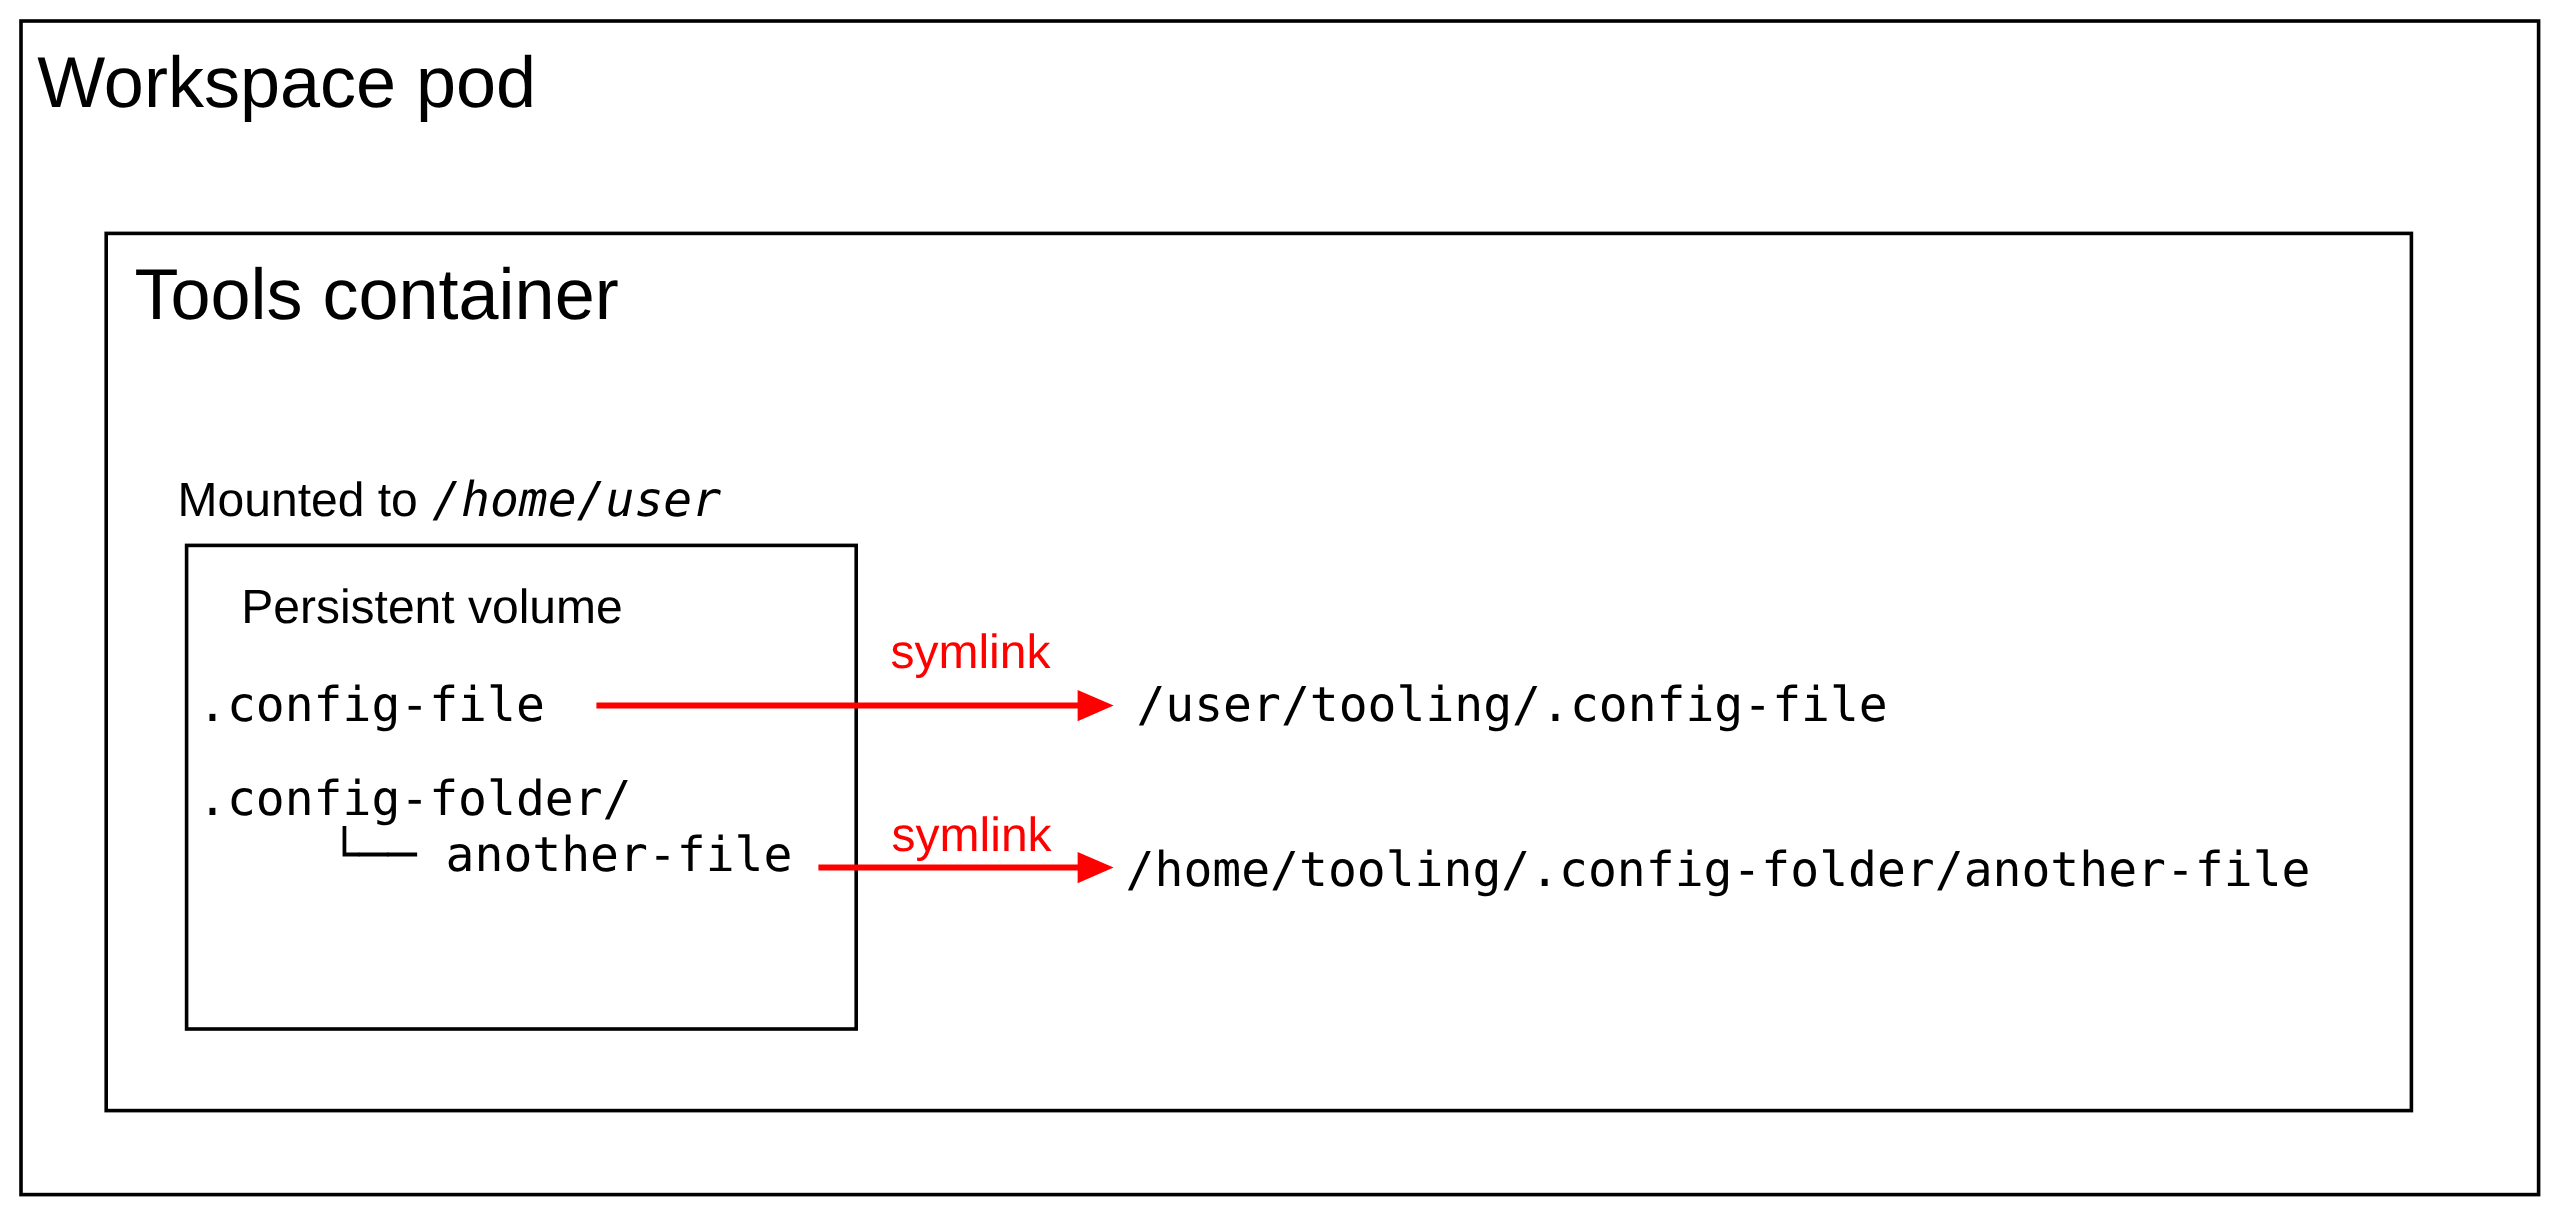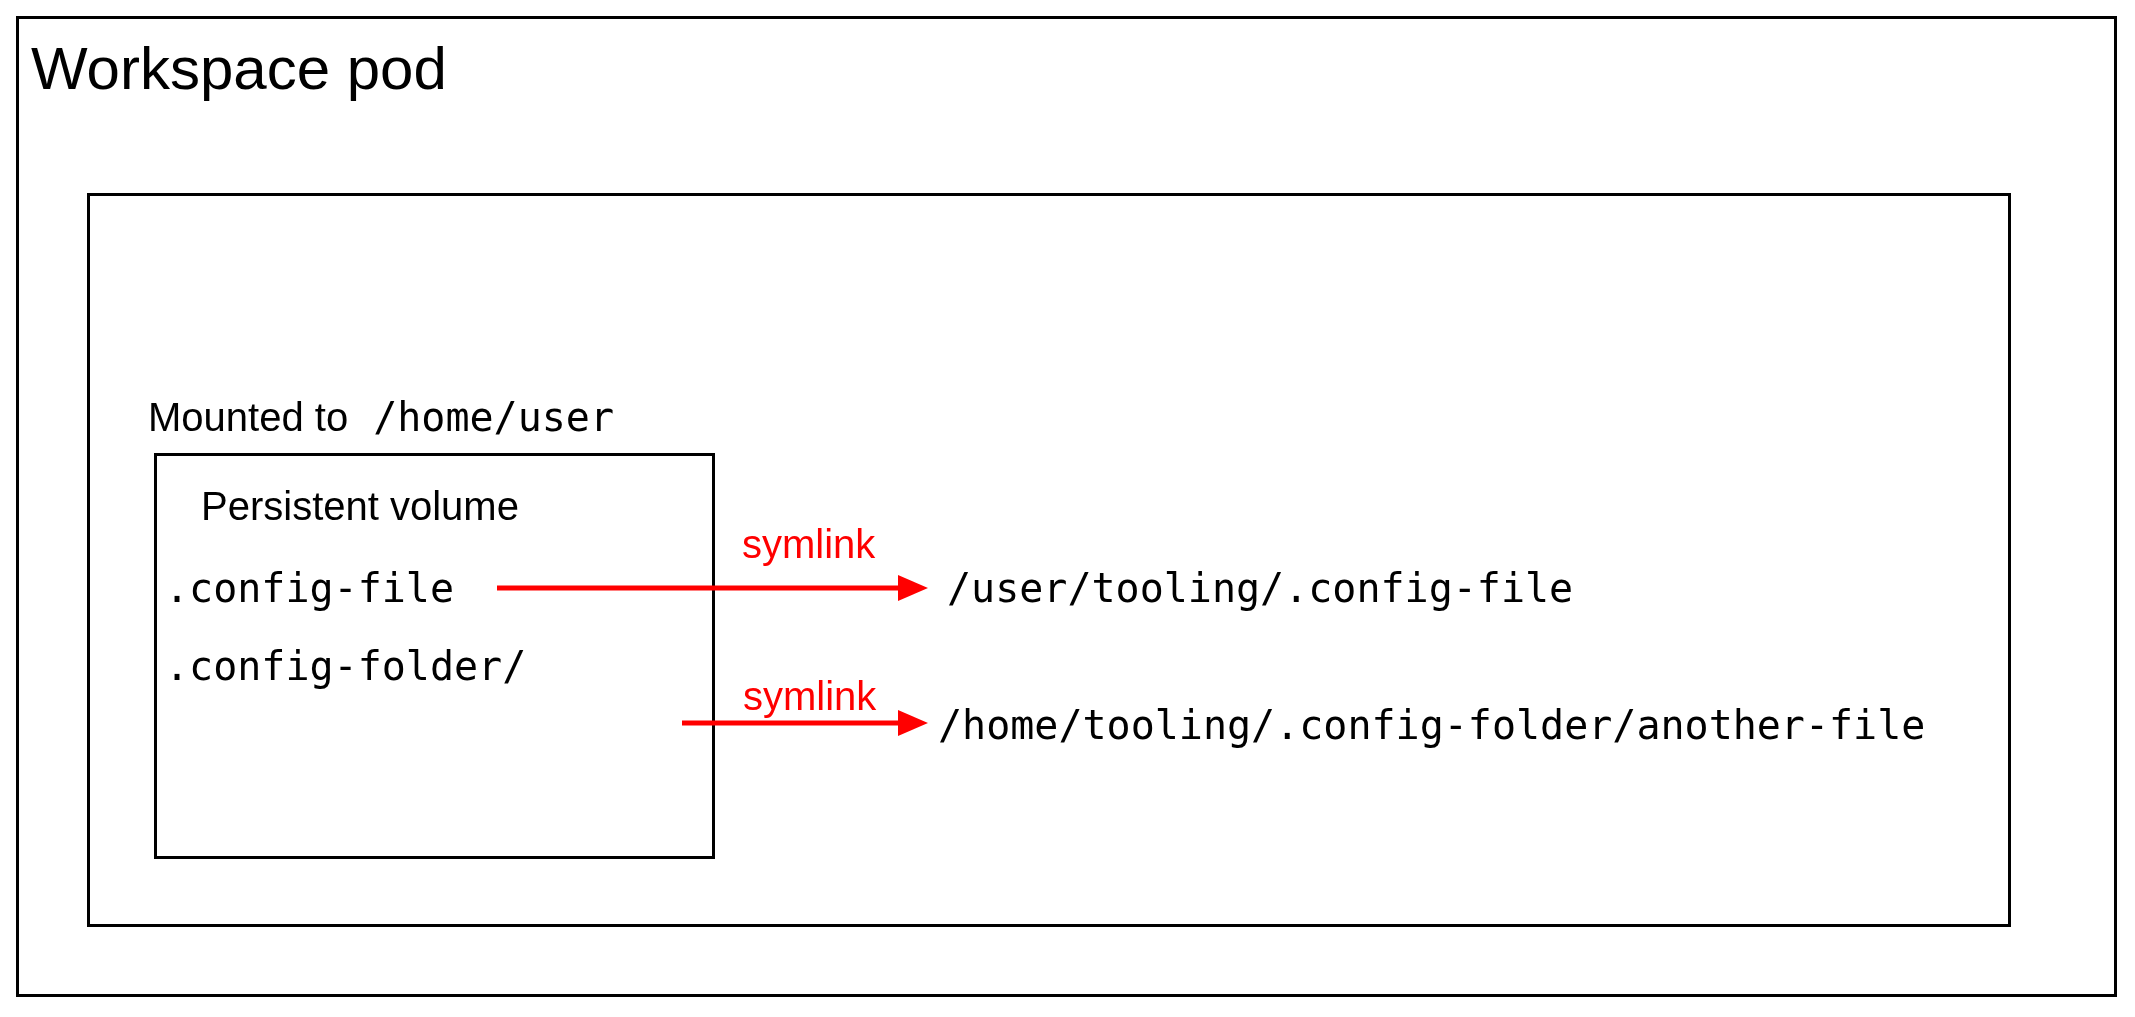--- a/index.html
+++ b/index.html
@@ -37,50 +37,52 @@
     line-height: 1;
     white-space: pre;
   }
   .mono-abs {
     position: absolute;
     font-family: "DejaVu Sans Mono", monospace;
     font-size: 40px;
     line-height: 1;
     white-space: pre;
   }
-  .mount-path { margin-left: 25px; }
+  .mount-path { margin-left: 12px; font-style: italic; }
   .red { color: var(--arrow-color); }
   .arrow-layer {
     position: absolute;
     left: 0; top: 0;
     width: 2135px;
     height: 1017px;
     pointer-events: none;
   }
   .arrow-line { stroke: var(--arrow-color); stroke-width: 5; }
   .arrow-head { fill: var(--arrow-color); stroke: none; }
 </style>
 </head>
 <body>
 
 <div class="canvas">
 
   <div class="box" style="left:16px; top:16px; width:2101px; height:981px;"></div>
   <div class="title-lg" style="left:31px; top:39px;">Workspace pod</div>
 
   <div class="box" style="left:87px; top:193px; width:1924px; height:734px;"></div>
+  <div class="title-lg" style="left:112px; top:216px;">Tools container</div>
 
   <div class="label-md" style="left:148px; top:397px;">
     <span>Mounted to</span><span class="mono mount-path">/home/user</span>
   </div>
 
   <div class="box" style="left:154px; top:453px; width:561px; height:406px;"></div>
   <div class="label-md" style="left:165px; top:486px;margin-left:36px;">Persistent volume</div>
   <div class="mono-abs" style="left:165px; top:646px;">.config-folder/</div>
   <div class="mono-abs" style="left:165px; top:568px;">.config-file</div>
+  <div class="mono-abs" style="left:275px; top:693px;">└── another-file</div>
 
   <div class="label-md red" style="left:742px; top:524px;">symlink</div>
   <div class="label-md red" style="left:743px; top:676px;">symlink</div>
 
   <div class="mono-abs" style="left:947px; top:568px;">/user/tooling/.config-file</div>
   <div class="mono-abs" style="left:938px; top:705px;">/home/tooling/.config-folder/another-file</div>
 
   <svg class="arrow-layer" viewBox="0 0 2135 1017">
     <g>
       <line class="arrow-line" x1="497" y1="588" x2="903" y2="588"></line>

